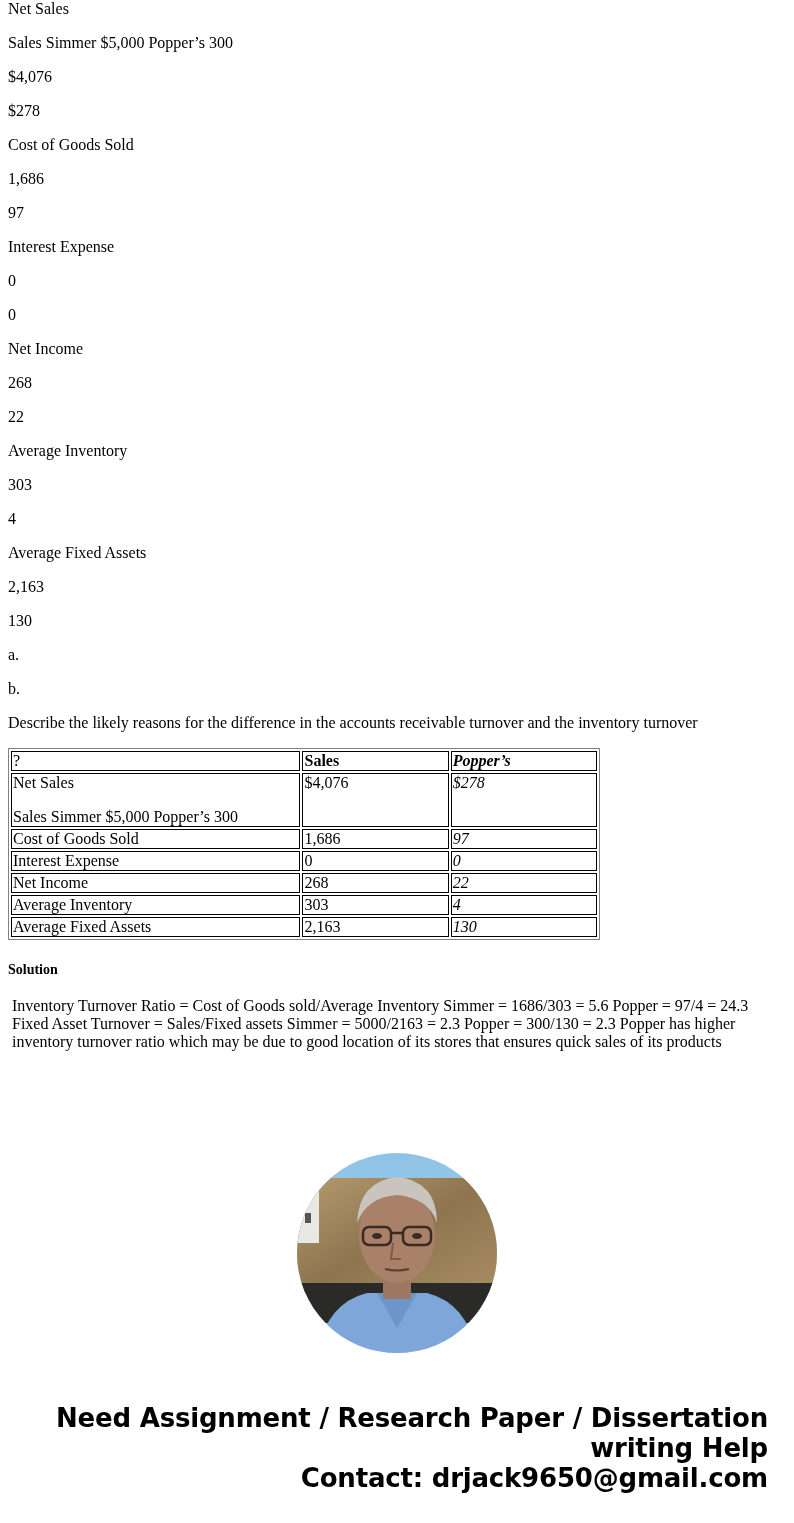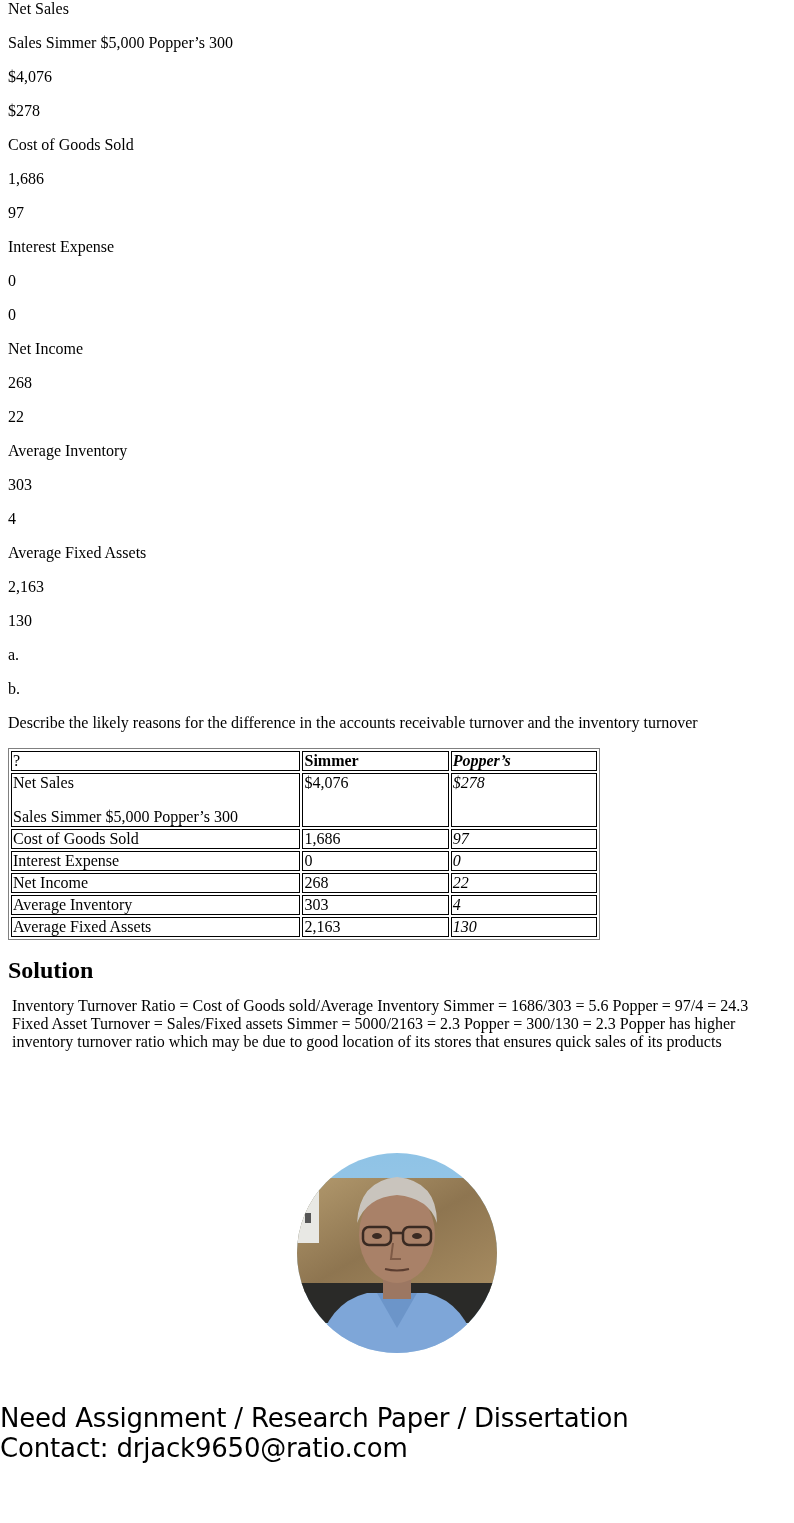--- a/index.html
+++ b/index.html
@@ -26,39 +26,39 @@
       vertical-align: top;
       line-height: 18px;
       font-size: 16px;
     }
     table.data td.c0 { width: 285px; }
     table.data td.c1 { width: 142px; }
     table.data td.c2 { width: 142px; font-style: italic; }
     table.data td.head { font-weight: bold; }
     .cell-line2 { margin-top: 16px; display: block; }
     h3.solution-title {
-      font-size: 24px;
+      font-size: 14px;
       font-weight: bold;
       margin: 19px 0 0 0;
       line-height: 22px;
     }
     p.solution-text { margin: 16px 0 0 4px; line-height: 18px; }
     .avatar-wrap {
       position: absolute;
       left: 297px; top: 1153px;
       width: 200px; height: 200px;
       border-radius: 50%;
       overflow: hidden;
     }
     .promo {
       position: absolute;
       left: 0; top: 1403px; width: 768px;
-      text-align: left;
+      text-align: right;
       font-family: "DejaVu Sans", sans-serif;
-      font-weight: normal;
+      font-weight: bold;
       font-size: 26px;
       line-height: 30px;
       letter-spacing: -0.2px;
     }
   </style>
 </head>
 <body>
 
 <div class="content">
   <p>Net Sales</p>
@@ -81,21 +81,21 @@
   <p>2,163</p>
   <p>130</p>
   <p>a.</p>
   <p>b.</p>
   <p>Describe the likely reasons for the difference in the accounts receivable turnover and the inventory turnover</p>
 
   <table class="data">
     <tbody>
         <tr>
       <td class="c0">?</td>
-      <td class="c1 head">Simmer</td>
+      <td class="c1 head">Sales</td>
       <td class="c2 head">Popper’s</td>
     </tr>
     <tr>
       <td class="c0">
         <span>Net Sales</span>
         <span class="cell-line2">Sales Simmer $5,000 Popper’s 300</span>
       </td>
       <td class="c1">$4,076</td>
       <td class="c2">$278</td>
     </tr>
@@ -159,14 +159,15 @@
     <line x1="94" y1="80" x2="106" y2="80" stroke="#3a2a22" stroke-width="2.5"></line>
     <ellipse cx="80" cy="83" rx="5" ry="3" fill="#3a2a22"></ellipse>
     <ellipse cx="120" cy="83" rx="5" ry="3" fill="#3a2a22"></ellipse>
     <path d="M96,90 L94,106 L104,106" fill="none" stroke="#7e5a46" stroke-width="2"></path>
     <path d="M88,116 Q100,119 112,116" fill="none" stroke="#5b3d30" stroke-width="2"></path>
   </svg>
 </div>
 
 <div class="promo">
   <div>Need Assignment / Research Paper / Dissertation</div>
-  <div>Contact: drjack9650@ratio.com</div>
+  <div>writing Help</div>
+  <div>Contact: drjack9650@gmail.com</div>
 </div>
 
 </body></html>

